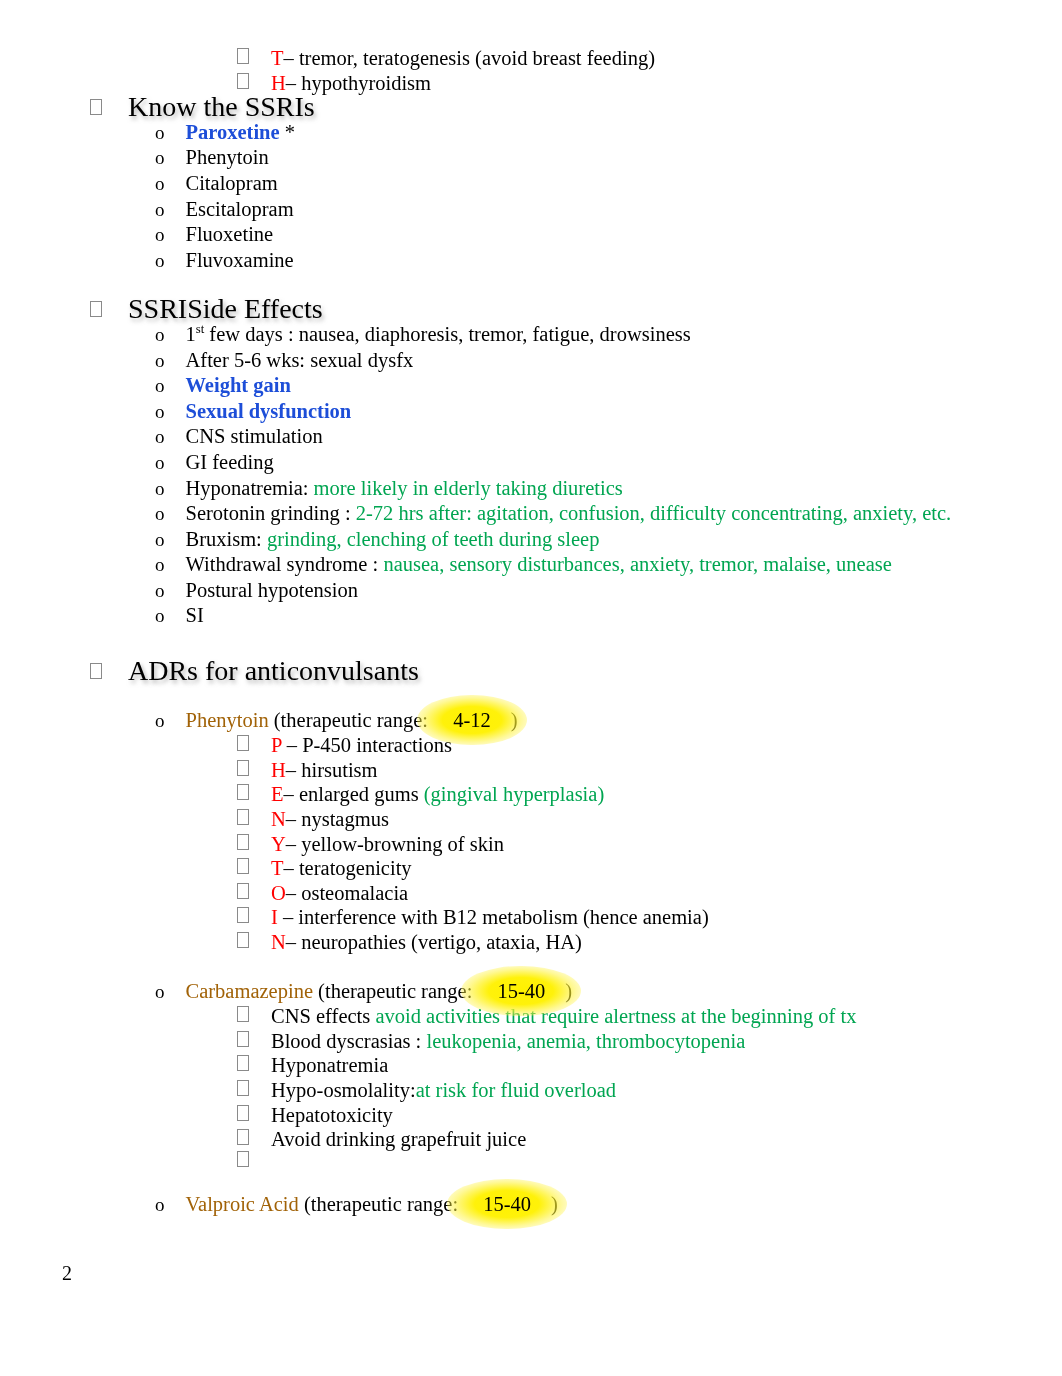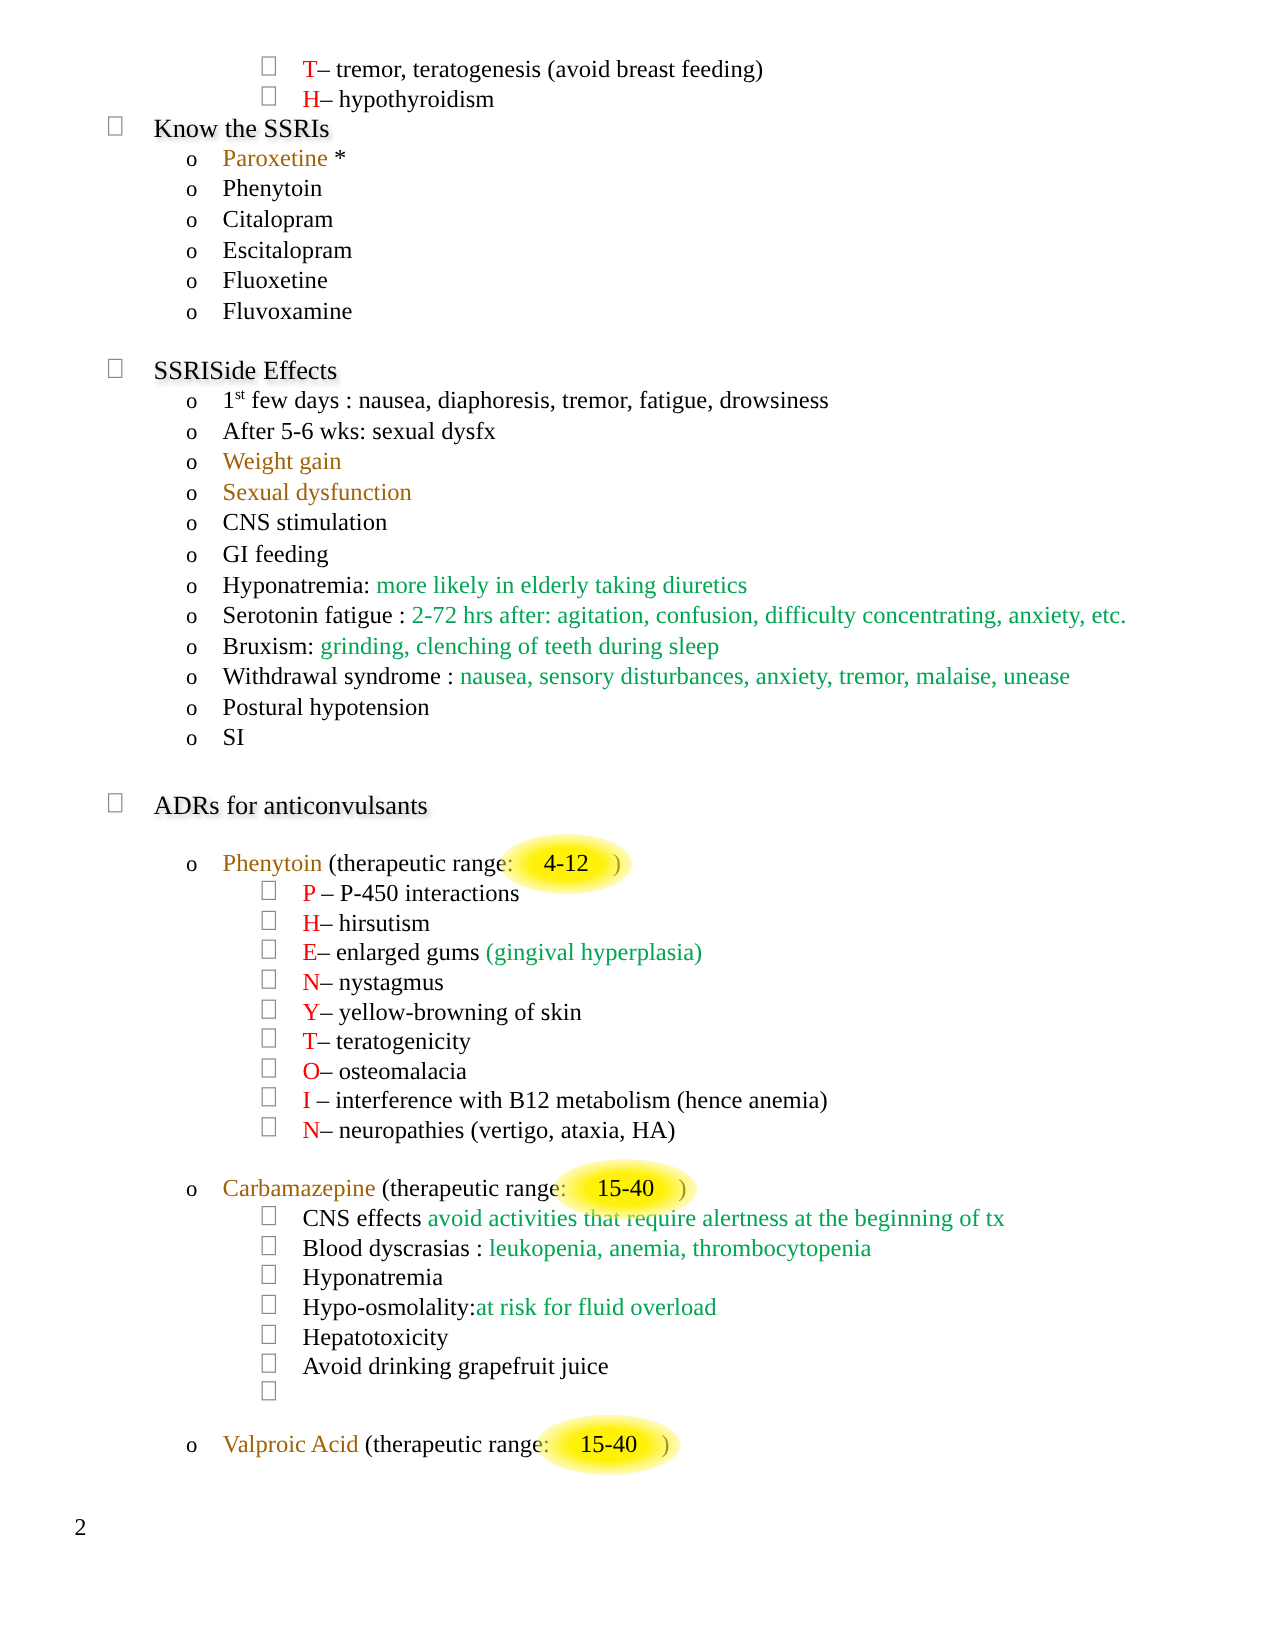--- a/index.html
+++ b/index.html
@@ -31,21 +31,21 @@
   
   .row {
     display: flex;
     align-items: baseline;
     font-size: 20.5px;
     line-height: 24.6px;
     white-space: pre;
   }
   .row.lvl1 { padding-left: 90px; }
   .row.lvl2 { padding-left: 155px; }
-  .row.lvl3 { padding-left: 218px; }
+  .row.lvl3 { padding-left: 218px; margin-left: 19px; }
 
   
   .bullet {
     flex: 0 0 auto;
     display: inline-block;
     font-family: "DejaVu Sans", sans-serif;
     color: #7d7d7d;
   }
   .bullet.box {
     width: 10px;
@@ -60,26 +60,26 @@
     font-size: 19px;
   }
   .lvl1 .bullet { margin-right: 26px; }
   .lvl2 .bullet { margin-right: 21px; }
   .lvl3 .bullet { margin-right: 22px; }
 
   .txt { flex: 0 1 auto; white-space: pre; }
 
   
   .lvl1 .txt {
-    font-size: 22px;
+    font-size: 28px;
     text-shadow: 2px 3px 4px rgba(120,120,120,0.55);
   }
 
   
-  .red   { color: #a16207; }
+  .red   { color: #1d4ed8; font-weight: bold; }
   .green { color: #00A551; }
   .cyan  { color: #a16207; }
   .blk   { color: #000000; }
 
   
   .mn { color: #FF0000; }
 
   sup { font-size: 0.62em; vertical-align: super; line-height: 0; }
 
   
@@ -190,21 +190,21 @@
     <div class="row lvl2">
       <span class="bullet circ">o</span>
       <span class="txt">GI feeding</span>
     </div>
     <div class="row lvl2">
       <span class="bullet circ">o</span>
       <span class="txt"><span>Hyponatremia: </span><span class="green">more likely in elderly taking diuretics</span></span>
     </div>
     <div class="row lvl2">
       <span class="bullet circ">o</span>
-      <span class="txt"><span>Serotonin fatigue : </span><span class="green">2-72 hrs after: agitation, confusion, difficulty concentrating, anxiety, etc.</span></span>
+      <span class="txt"><span>Serotonin grinding : </span><span class="green">2-72 hrs after: agitation, confusion, difficulty concentrating, anxiety, etc.</span></span>
     </div>
     <div class="row lvl2">
       <span class="bullet circ">o</span>
       <span class="txt"><span>Bruxism: </span><span class="green">grinding, clenching of teeth during sleep</span></span>
     </div>
     <div class="row lvl2">
       <span class="bullet circ">o</span>
       <span class="txt"><span>Withdrawal syndrome : </span><span class="green">nausea, sensory disturbances, anxiety, tremor, malaise, unease</span></span>
     </div>
     <div class="row lvl2">

